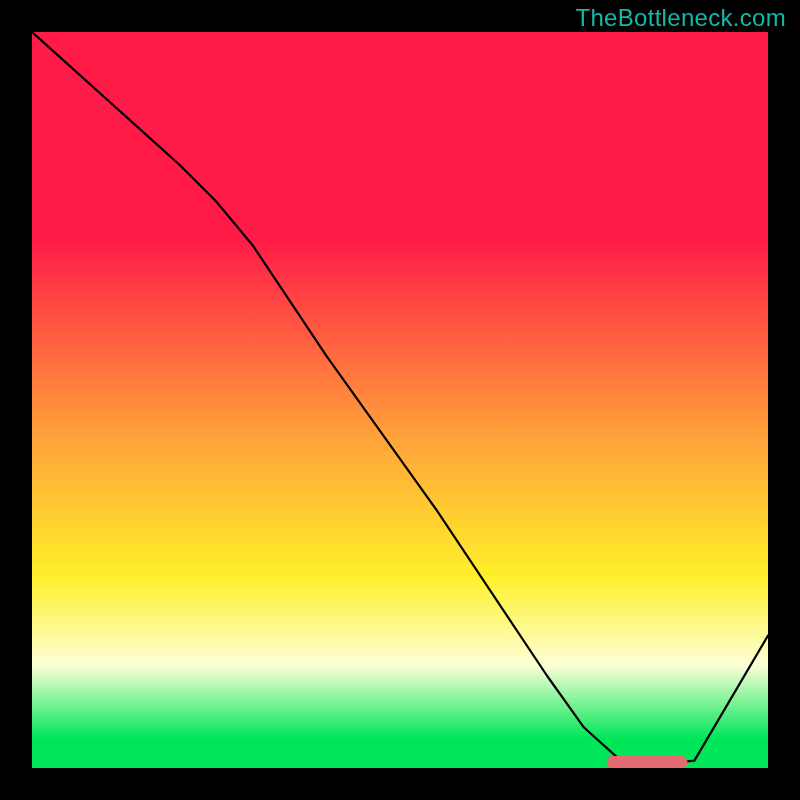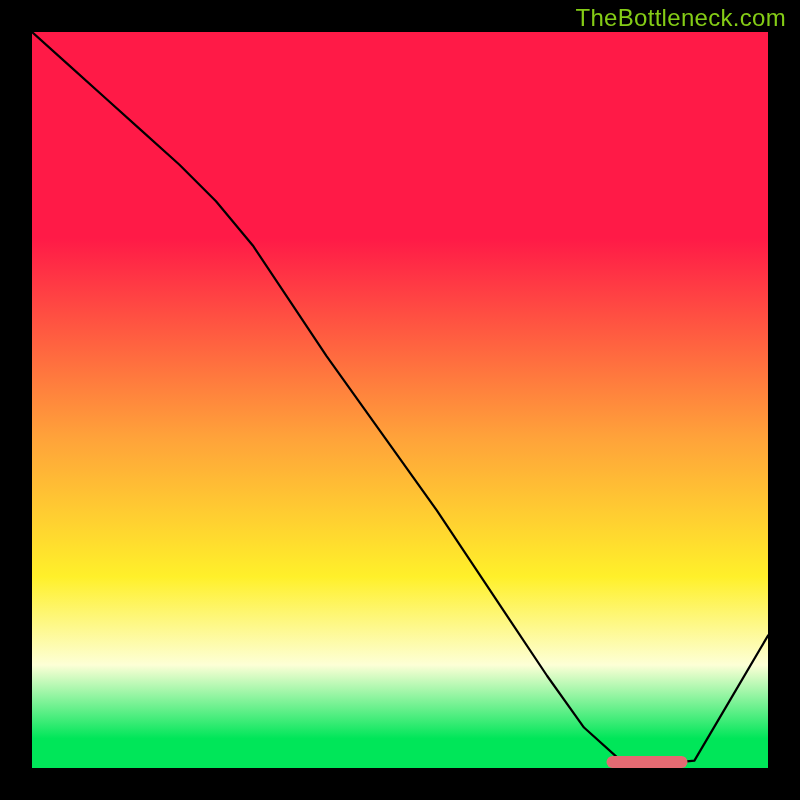--- a/index.html
+++ b/index.html
@@ -14,21 +14,21 @@
   .frame {
     position: relative;
     width: 800px;
     height: 800px;
     background: #000;
   }
   .watermark {
     position: absolute;
     top: 4px;
     right: 14px;
-    color: #84cc16;
+    color: #14b8a6;
     font-size: 24px;
     font-weight: 400;
     letter-spacing: 0.3px;
   }
   .plot {
     position: absolute;
     left: 30px;
     top: 30px;
     width: 740px;
     height: 740px;

